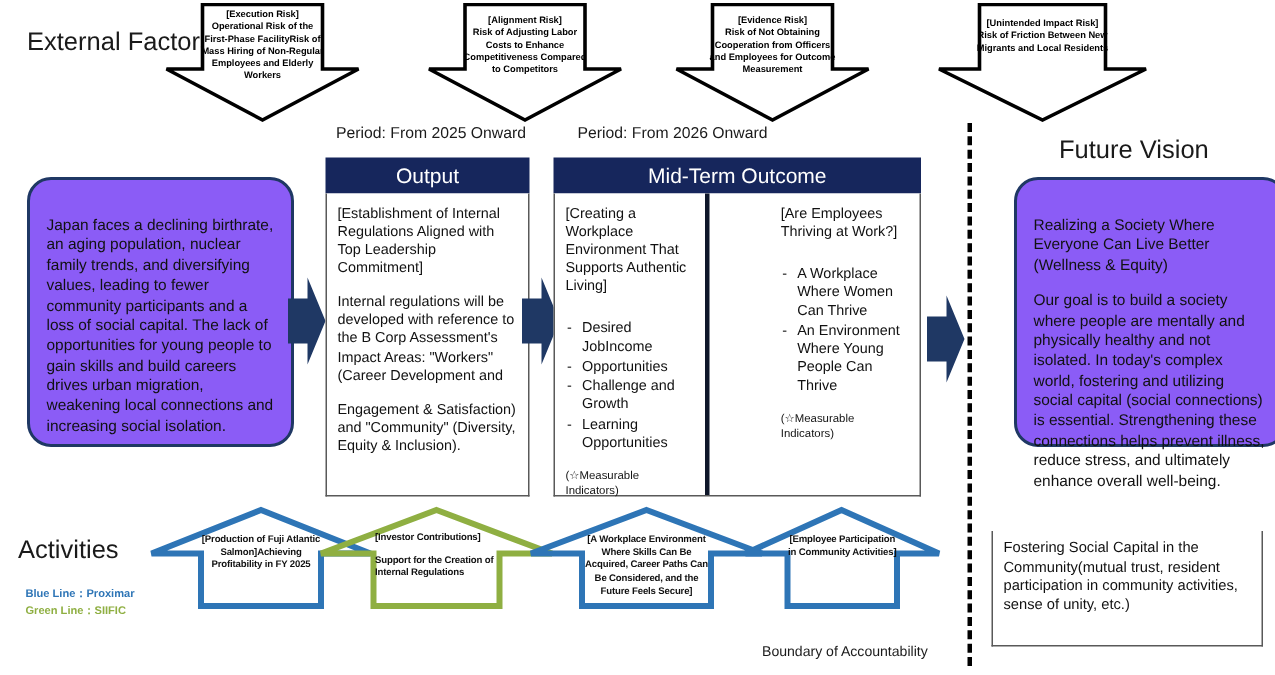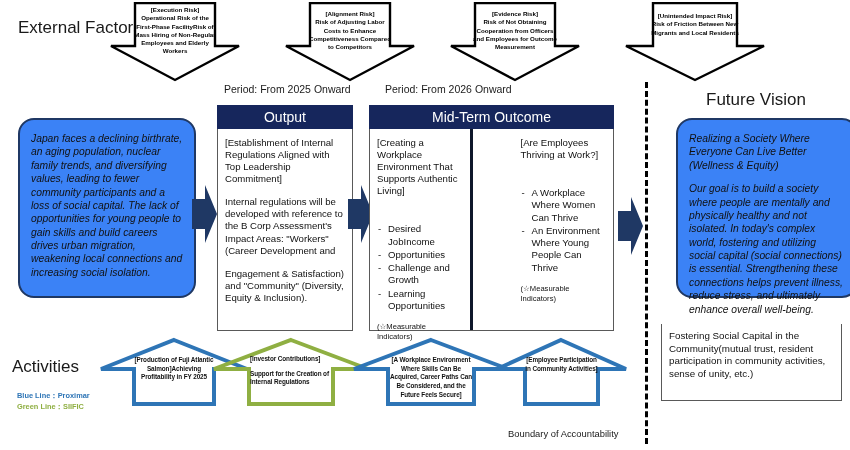--- a/index.html
+++ b/index.html
@@ -21,24 +21,23 @@
   }
 
   
   .period{font-size:10.5px;color:#1a1a1a;white-space:nowrap;}
 
   
   .round-box{
     position:absolute;
     border:2.2px solid #1f3864;
     border-radius:16px;
-    background:#3b82f6;
-    box-sizing:border-box;
-    padding:12px 11px;
-    font-style:italic;
+    background:#8b5cf6;
+    box-sizing:border-box;
+    padding:24px 11px;
   }
   .round-box p{margin:0;font-size:10.3px;line-height:1.30;color:#111;}
   .round-box p + p{margin-top:10px;}
 
   
   .panel{position:absolute;box-sizing:border-box;}
   .panel-head{
     background:#16265c;color:#ffffff;
     font-size:14px;text-align:center;
     line-height:24px;height:24px;
@@ -52,21 +51,21 @@
     display:flex;
   }
   .panel-col{
     box-sizing:border-box;
     padding:8px 7px;
     flex:1 1 0;
   }
   .panel-col + .panel-col{border-left:3px solid #0f172a;padding-left:48px;}
   .panel-col .ttl{font-size:9.6px;line-height:1.26;color:#111;margin:0;}
   .panel-col .para{font-size:9.6px;line-height:1.26;color:#111;margin:11px 0 0 0;}
-  .panel-col ul{margin:26px 0 0 0;padding:0;list-style:none;}
+  .panel-col ul{margin:16px 0 0 0;padding:0;list-style:none;}
   .panel-col ul li{
     font-size:9.6px;line-height:1.28;color:#111;
     padding-left:11px;position:relative;margin-bottom:1px;
   }
   .panel-col ul li:before{content:"-";position:absolute;left:1px;top:0;}
   .panel-col .note{font-size:7.6px;line-height:1.25;margin:10px 0 0 0;color:#111;}
 
   
   .block-arrow{position:absolute;}
 
@@ -220,21 +219,21 @@
 
   <div class="boundary-line" style="left:645px;top:82px;height:362px;"></div>
   <div class="boundary-label" style="left:508px;top:428px;">Boundary of Accountability</div>
 
   <div class="round-box" style="left:660px;top:118px;width:182px;height:180px;margin-left:16px;">
     <p>Realizing a Society Where Everyone Can Live Better (Wellness &amp; Equity)</p>
     <p>Our goal is to build a society where people are mentally and physically healthy and not isolated. In today's complex world, fostering and utilizing social capital (social connections) is essential. Strengthening these connections helps prevent illness, reduce stress, and ultimately enhance overall well-being.</p>
   </div>
 
   <div class="abs" style="left:661px;top:324px;width:181px;height:94px;">
-    <div class="fo-body" style="height:77px;">
+    <div class="fo-body" style="height:77px;margin-top:30px;">
       <p>Fostering Social Capital in the Community(mutual trust, resident participation in community activities, sense of unity, etc.)</p>
     </div>
   </div>
 
   <div class="act" style="left:98px;top:337px;width:152px;height:70px;">
     <svg width="152" height="70" viewBox="0 0 152 70">
       <polygon points="76,3 149,32 116,32 116,67 36,67 36,32 3,32" fill="none" stroke="#2e75b6" stroke-width="4"></polygon>
     </svg>
     <div class="act-text" style="left:36px;top:19px;width:80px;">
       <span>[Production of Fuji Atlantic Salmon]Achieving Profitability in FY 2025</span>

